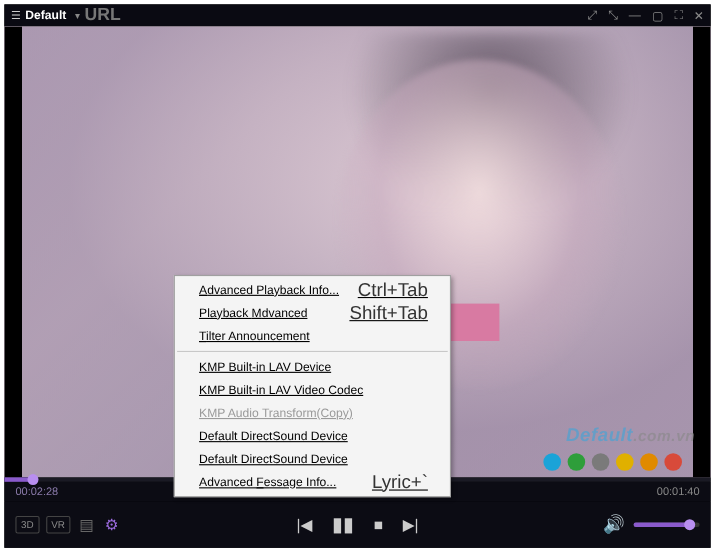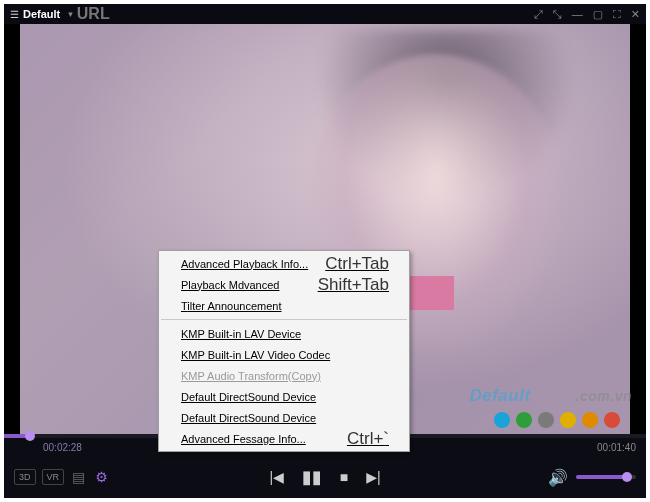--- a/index.html
+++ b/index.html
@@ -15,34 +15,34 @@
 .titlebar .sysbuttons { margin-left: auto; display: flex; gap: 10px; color: #888; }
 .titlebar .sysbuttons span { cursor: pointer; font-size: 11px; }
 
 
 .video { position: relative; width: 100%; height: 410px; background: linear-gradient(135deg, #d8c8d8 0%, #e8d8e0 30%, #d8cdd8 50%, #c8b8c8 70%, #d0c0d0 100%); overflow: hidden; }
 .video::before { content: ""; position: absolute; inset: 0; background: radial-gradient(ellipse at 60% 35%, rgba(220,200,210,0.9) 0%, rgba(140,120,150,0.6) 60%); }
 .video .face { position: absolute; right: 80px; top: 30px; width: 260px; height: 300px; background: radial-gradient(ellipse at 50% 40%, rgba(245,225,225,0.85) 0%, rgba(200,170,190,0.5) 50%, transparent 75%); border-radius: 50%; filter: blur(3px); }
 .video .hair { position: absolute; right: 60px; top: 5px; width: 280px; height: 180px; background: radial-gradient(ellipse at 50% 30%, rgba(60,50,65,0.7) 0%, transparent 65%); filter: blur(6px); }
 .video .pink-block { position: absolute; left: 350px; top: 252px; width: 100px; height: 34px; background: #d87aa2; }
 .video .watermark { position: absolute; right: 14px; bottom: 28px; font-size: 17px; font-style: italic; font-weight: bold; color: #3da5d9; opacity: 0.6; letter-spacing: 0.5px; }
-.video .watermark .vn { color: #888; font-size: 14px; margin-left: 45px; }
+.video .watermark .vn { color: #888; font-size: 14px; }
 .video .side-left, .video .side-right { position: absolute; top: 0; bottom: 0; width: 16px; background: #000; }
 .video .side-left { left: 0; } .video .side-right { right: 0; }
 .video .dots { position: absolute; right: 26px; bottom: 6px; display: flex; gap: 6px; }
 .video .dots .d { width: 16px; height: 16px; border-radius: 50%; }
 
 
 .seekbar { height: 4px; background: #1a1a24; position: relative; }
 .seekbar .progress { position: absolute; left: 0; top: 0; height: 100%; width: 4%; background: #8a5acc; }
 .seekbar .thumb { position: absolute; left: 4%; top: -3px; width: 10px; height: 10px; border-radius: 50%; background: #b88ef0; transform: translateX(-50%); }
 
 
 .timerow { height: 18px; display: flex; align-items: center; justify-content: space-between; padding: 0 10px; color: #888; font-size: 10px; background: #0c0c14; }
-.timerow .left { color: #8a7aaa; margin-left: 29px; }
+.timerow .left { color: #8a7aaa; }
 
 
 .controls { height: 42px; background: #0c0c14; display: flex; align-items: center; padding: 0 10px; gap: 38px; }
 .controls .left { display: flex; gap: 6px; align-items: center; }
 .controls .badge { border: 1px solid #444; color: #888; font-size: 9px; padding: 2px 4px; border-radius: 2px; }
 .controls .gear { color: #9a6add; font-size: 14px; margin-left: 4px; }
 .controls .eq { color: #666; font-size: 14px; margin-left: 2px; }
 .controls .center { position: absolute; left: 50%; transform: translateX(-50%); display: flex; gap: 18px; align-items: center; color: #ccc; }
 .controls .center .btn { font-size: 14px; cursor: pointer; }
 .controls .right { margin-left: auto; display: flex; align-items: center; gap: 8px; }
@@ -155,15 +155,15 @@
       <span class="label">KMP Audio Transform(Copy)</span>
     </div>
   <div class="row">
       <span class="label">Default DirectSound Device</span>
     </div>
   <div class="row">
       <span class="label">Default DirectSound Device</span>
     </div>
   <div class="row">
     <span class="label"><span>Advanced </span><span class="u">F</span><span>essage Info...</span></span>
-    <span class="shortcut">Ctrl+`</span>
+    <span class="shortcut">Lyric+`</span>
   </div>
 </div>
 
 </body></html>

